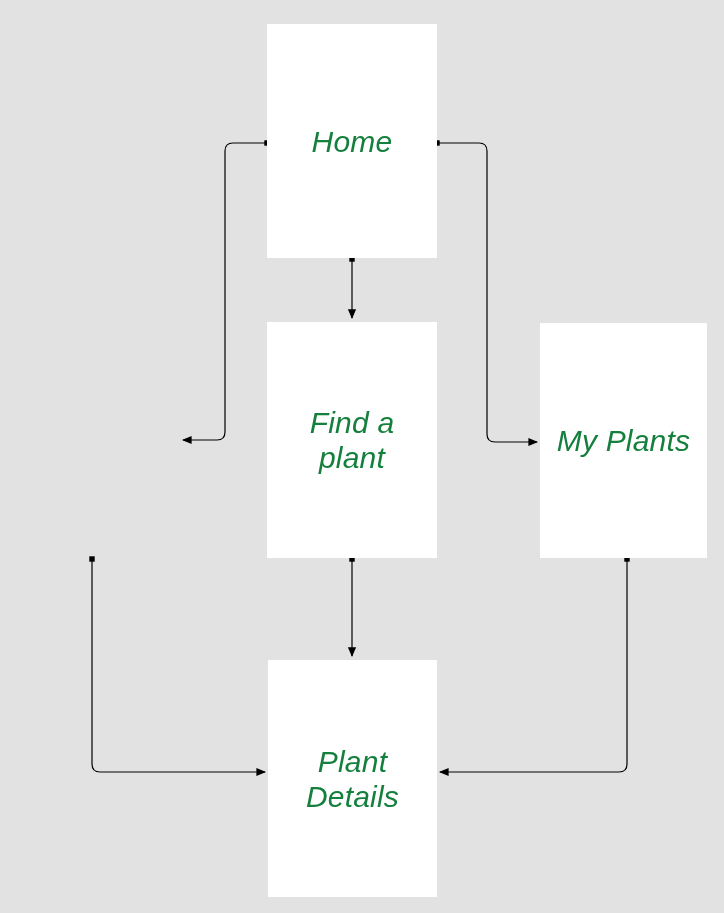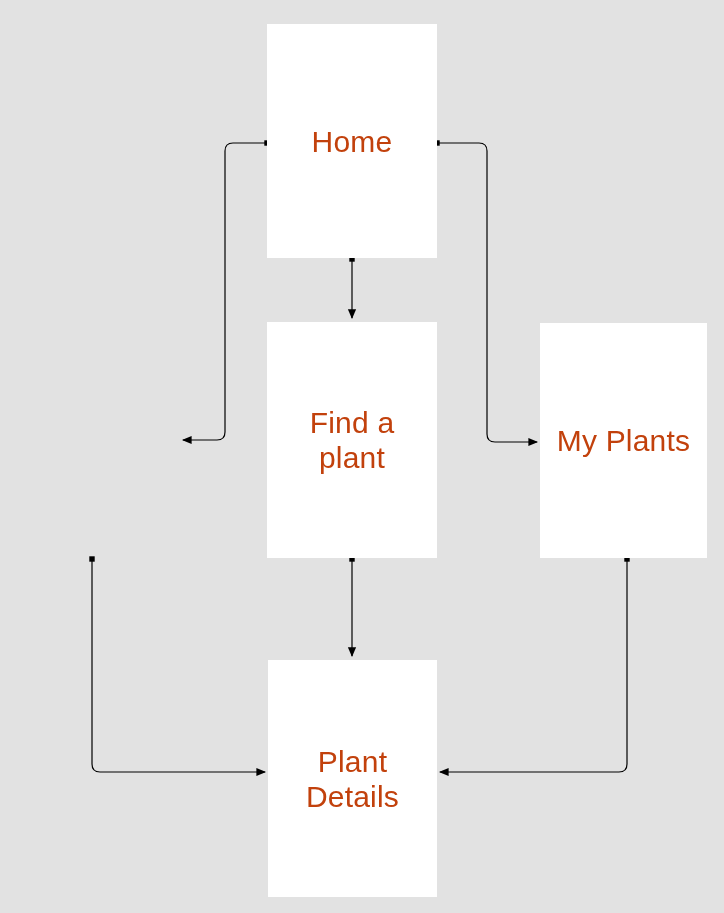--- a/index.html
+++ b/index.html
@@ -29,24 +29,25 @@
   .node {
     position: absolute;
     background: #ffffff;
     display: flex;
     align-items: center;
     justify-content: center;
   }
   .node-label {
     font-size: 30px;
     line-height: 35px;
-    color: #c2410c;
+    color: #15803d;
     text-align: center;
     white-space: pre-line;
     letter-spacing: 0.2px;
+    font-style: italic;
   }
   .node-home          { left: 267px; top: 24px;  width: 170px; height: 234px; }
   .node-whats-in-season { left: 11px;  top: 324px; width: 170px; height: 234px; }
   .node-find-a-plant  { left: 267px; top: 322px; width: 170px; height: 236px; }
   .node-my-plants     { left: 540px; top: 323px; width: 167px; height: 235px; }
   .node-plant-details { left: 268px; top: 660px; width: 169px; height: 237px; }
   .edge {
     fill: none;
     stroke: #000000;
     stroke-width: 1.2;

